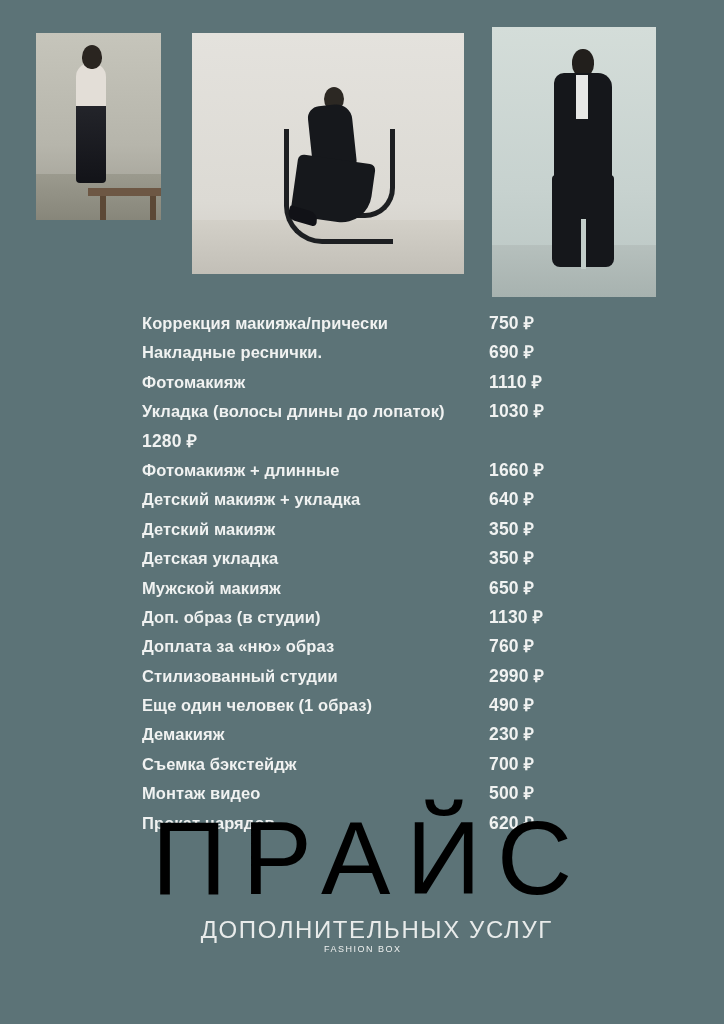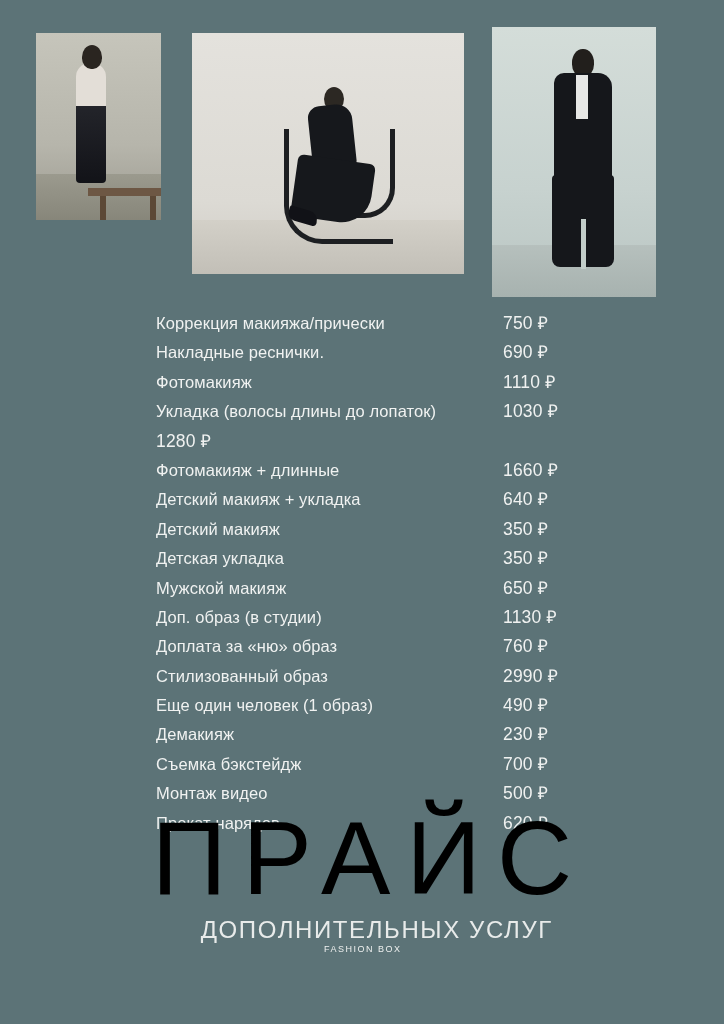--- a/index.html
+++ b/index.html
@@ -169,23 +169,24 @@
     background: #15171b; border-radius: 4px 4px 8px 8px;
   }
   .ph3-leg-gap {
     position: absolute; left: 49px; top: 170px; width: 5px; height: 50px;
     background: #c2cdc9;
   }
 
   
   .price-list {
     position: absolute;
-    left: 156px;
+    left: 142px;
     top: 310px;
     width: 470px;
+    font-weight: bold;
   }
   .price-row {
     display: flex;
     align-items: baseline;
     height: 29.4px;
   }
   .price-name {
     width: 347px;
     color: #f0f2f1;
     font-size: 16.5px;
@@ -317,21 +318,21 @@
       </div>
       <div class="price-row">
         <div class="price-name">Доп. образ (в студии)</div>
         <div class="price-value">1130 ₽</div>
       </div>
       <div class="price-row">
         <div class="price-name">Доплата за «ню» образ</div>
         <div class="price-value">760 ₽</div>
       </div>
       <div class="price-row">
-        <div class="price-name">Стилизованный образ</div>
+        <div class="price-name">Стилизованный студии</div>
         <div class="price-value">2990 ₽</div>
       </div>
       <div class="price-row">
         <div class="price-name">Еще один человек (1 образ)</div>
         <div class="price-value">490 ₽</div>
       </div>
       <div class="price-row">
         <div class="price-name">Демакияж</div>
         <div class="price-value">230 ₽</div>
       </div>

